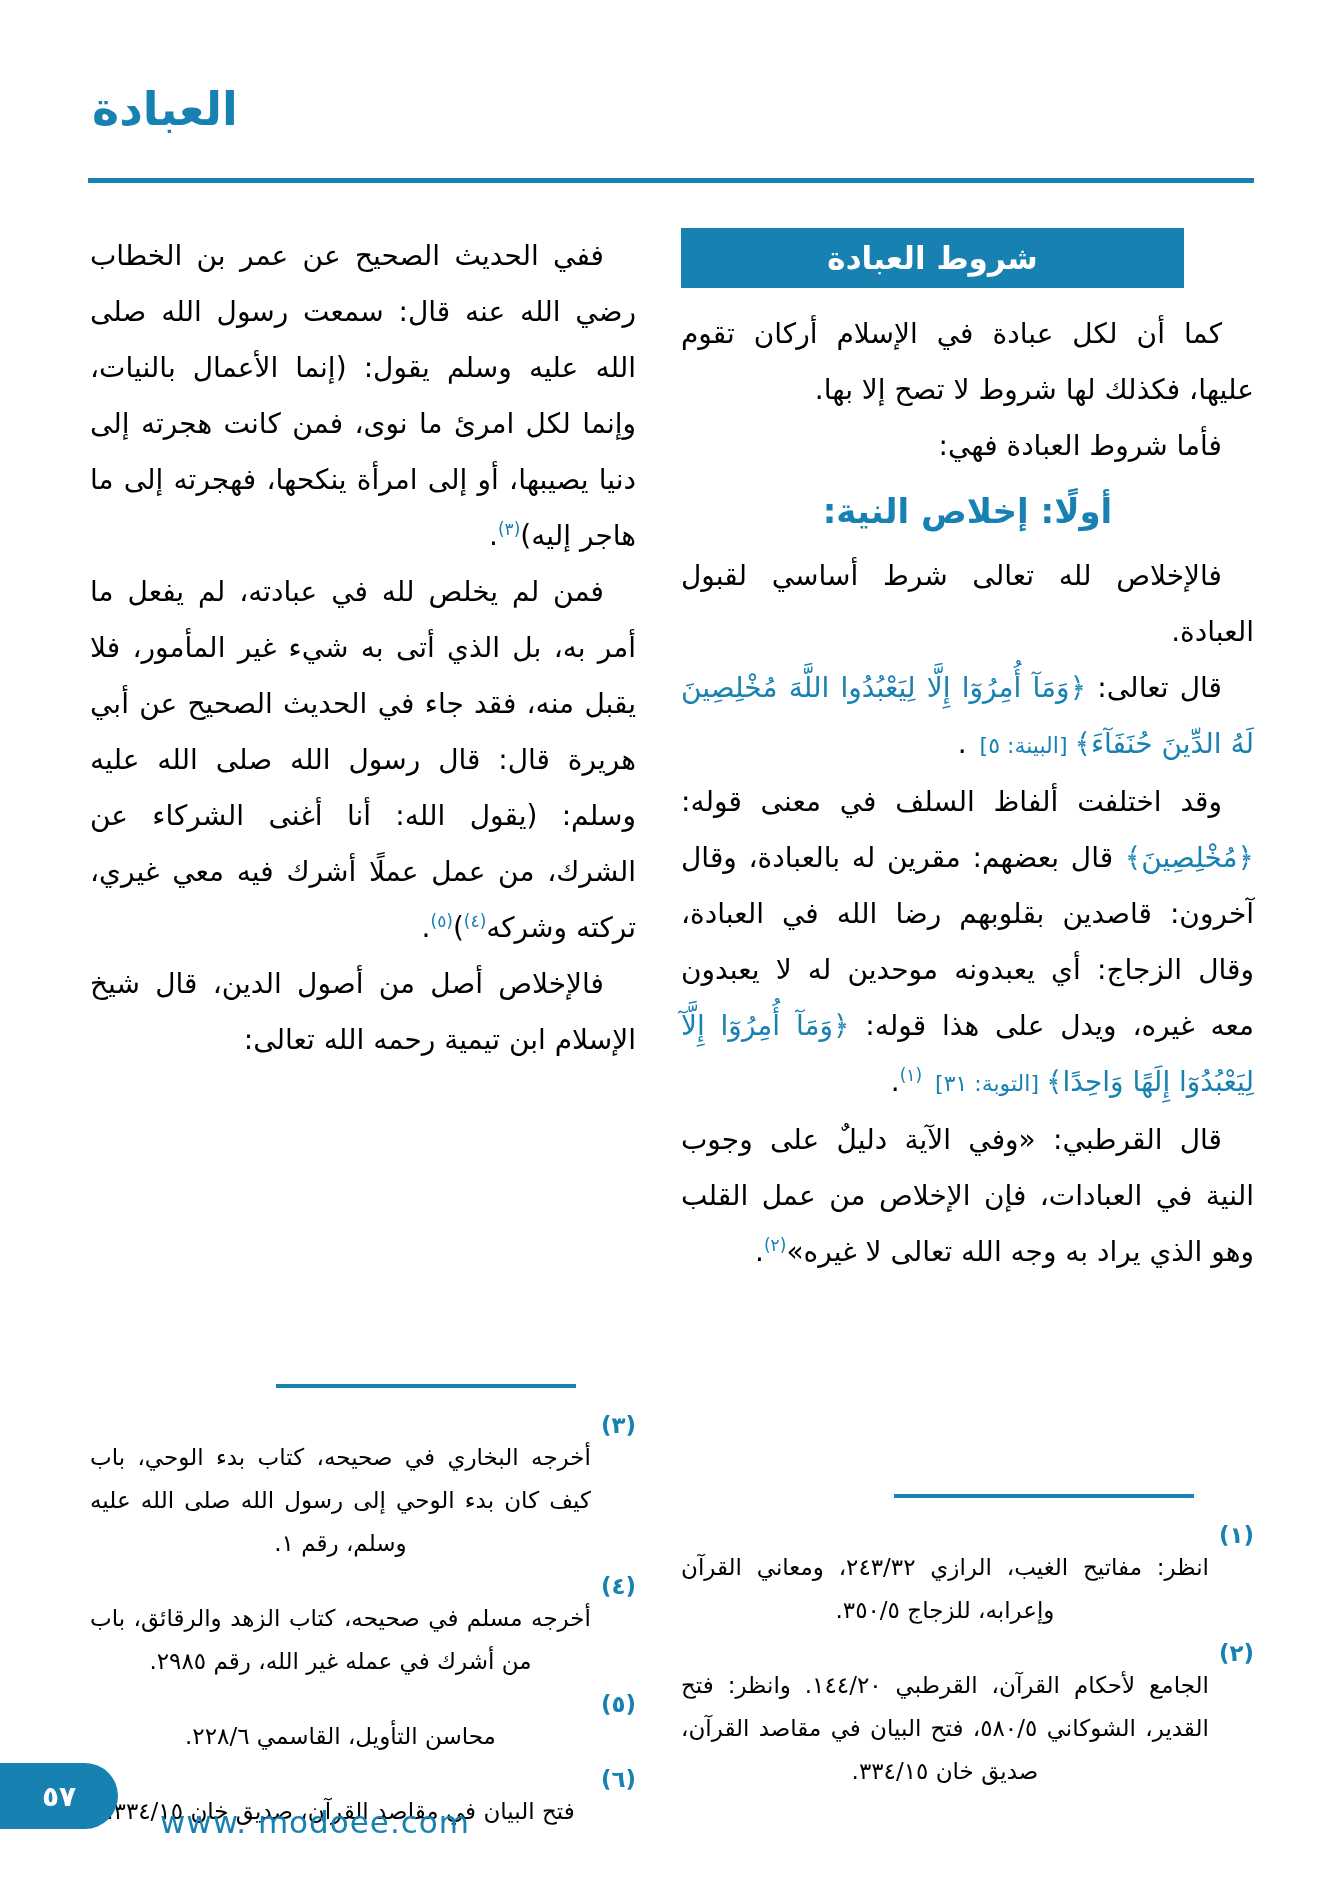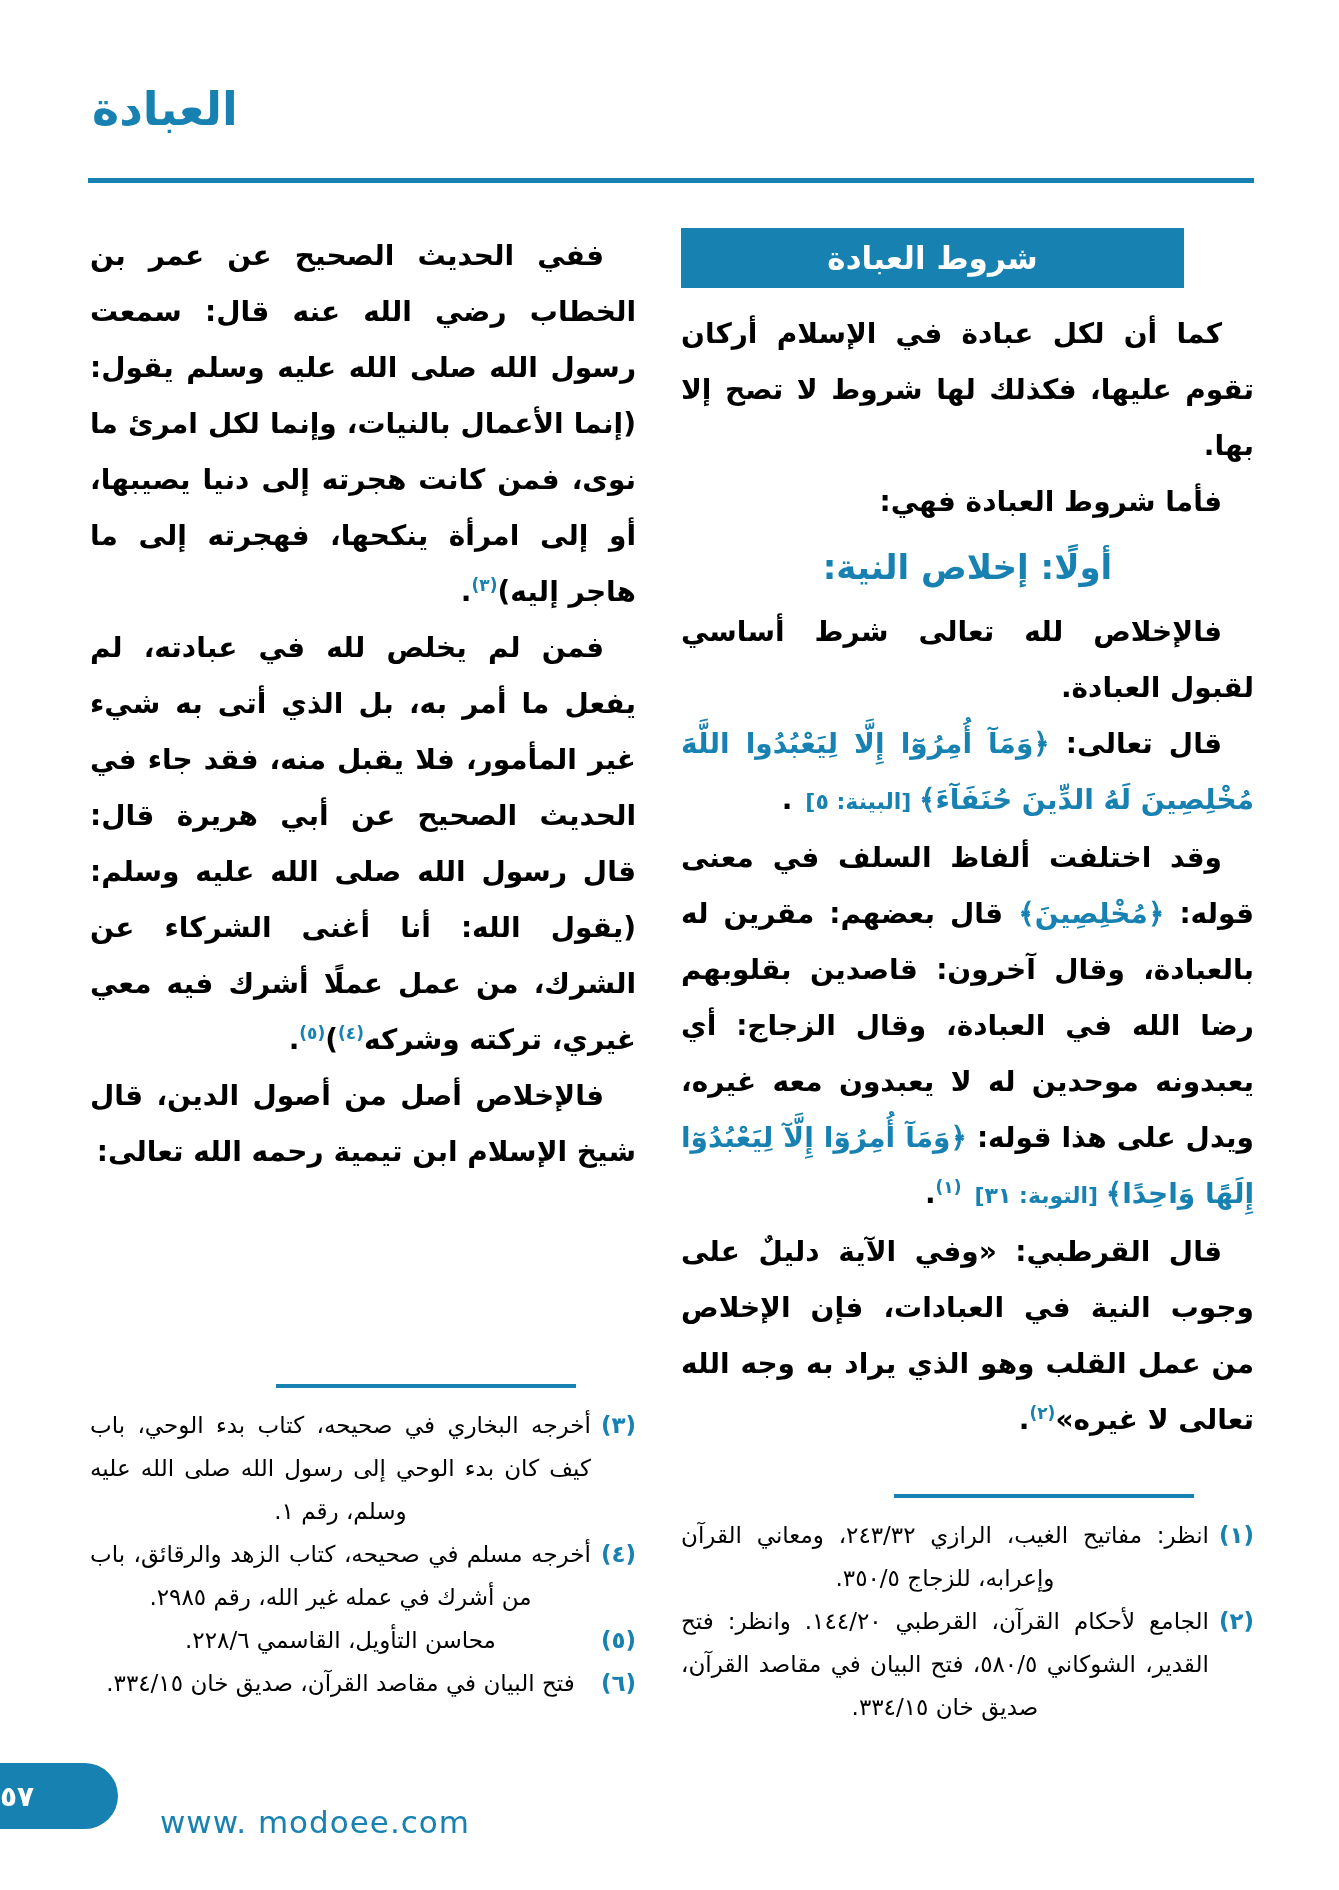--- a/index.html
+++ b/index.html
@@ -23,43 +23,43 @@
   .col { position: absolute; top: 228px; }
   #col-right { left: 681px; width: 573px; }
   #col-left  { left: 90px;  width: 546px; }
   .section-box {
     background: var(--accent); color: #fff;
     height: 60px; margin-right: 70px; margin-bottom: 18px;
     display: flex; align-items: center; justify-content: center;
     font-size: 31px; font-weight: bold;
   }
   .para {
-    font-size: 28px; font-weight: bold; line-height: 56px;
+    font-size: 28px; font-weight: normal; line-height: 56px;
     text-align: justify; text-indent: 32px; color: #000;
   }
   .sub-heading {
     font-size: 34px; font-weight: bold; color: var(--accent);
     text-align: center; text-indent: 0; line-height: 74px;
   }
   .seg-n { color: #000; }
   .seg-b { color: var(--accent); }
   .seg-q { color: var(--accent); }
   .seg-r { color: var(--accent); font-size: 22px; margin-left: 13px; }
   .seg-sup { color: var(--accent); font-size: 17px; vertical-align: super; line-height: 0; }
   .fn-block { position: absolute; }
   #fn-left  { left: 90px;  top: 1384px; width: 546px; }
   #fn-right { left: 681px; top: 1494px; width: 573px; }
   .fn-divider { height: 4px; background: var(--accent); width: 300px; margin: 0 60px 16px 0; }
   .footnote { display: flex; gap: 10px; font-size: 23px; line-height: 43px; }
   .fn-marker { color: var(--accent); white-space: nowrap; font-weight: bold; }
-  .fn-text { flex: 1; text-align: justify; text-align-last: center; }
+  .fn-text { flex: 1; text-align: justify; text-align-last: center; margin-top: 32px; }
   .page-badge {
     position: absolute; left: 0; top: 1763px; width: 118px; height: 66px;
     background: var(--accent); border-radius: 0 38px 38px 0;
-    display: flex; align-items: center; justify-content: flex-end;
+    display: flex; align-items: center; justify-content: center;
     color: #fff; font-size: 28px; font-weight: bold;
   }
   .website {
     position: absolute; left: 160px; top: 1778px;
     direction: ltr; color: var(--accent); font-size: 31px; letter-spacing: 1px; margin-top: 26px;
   }
 </style>
 </head>
 <body>
 

